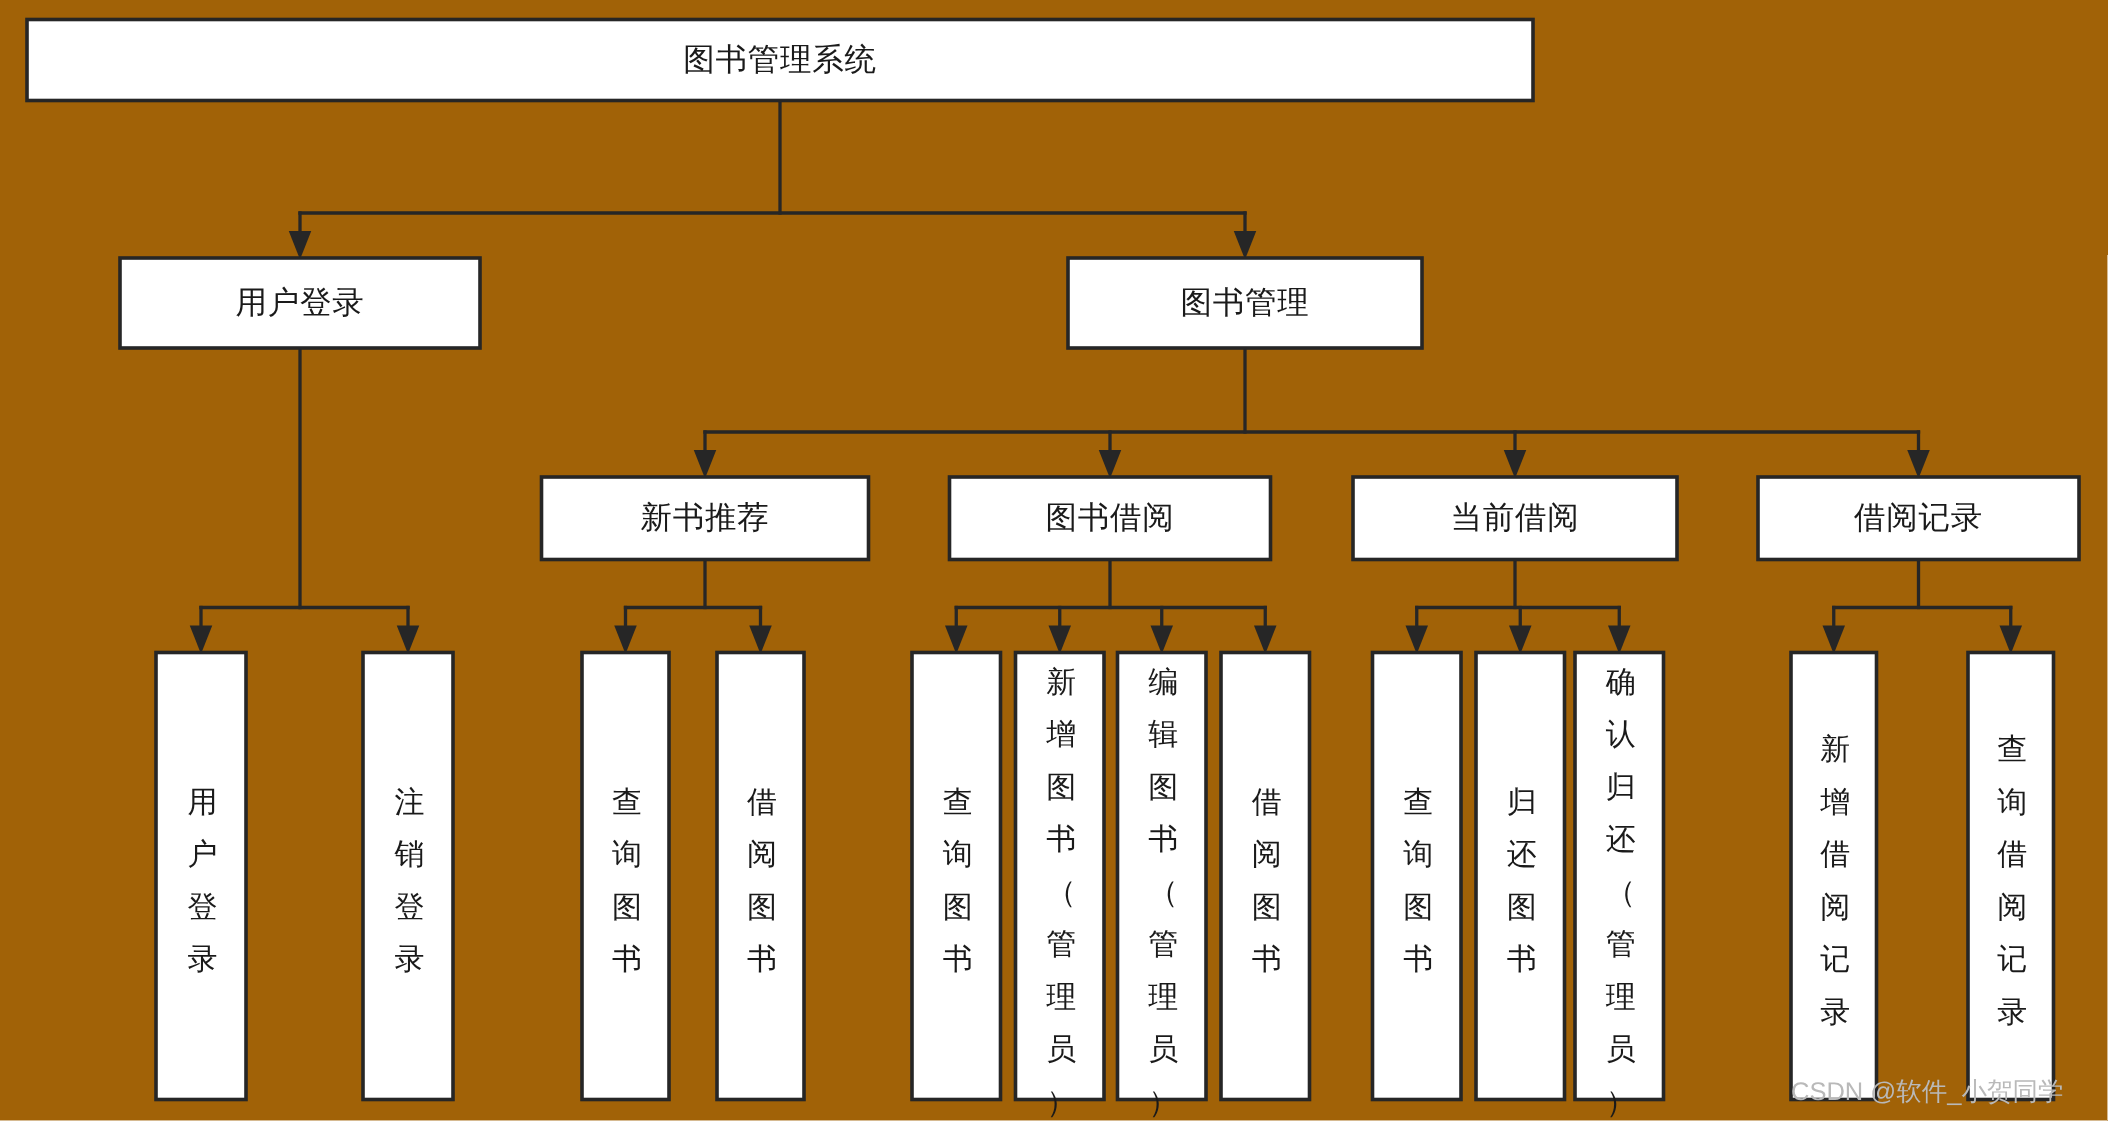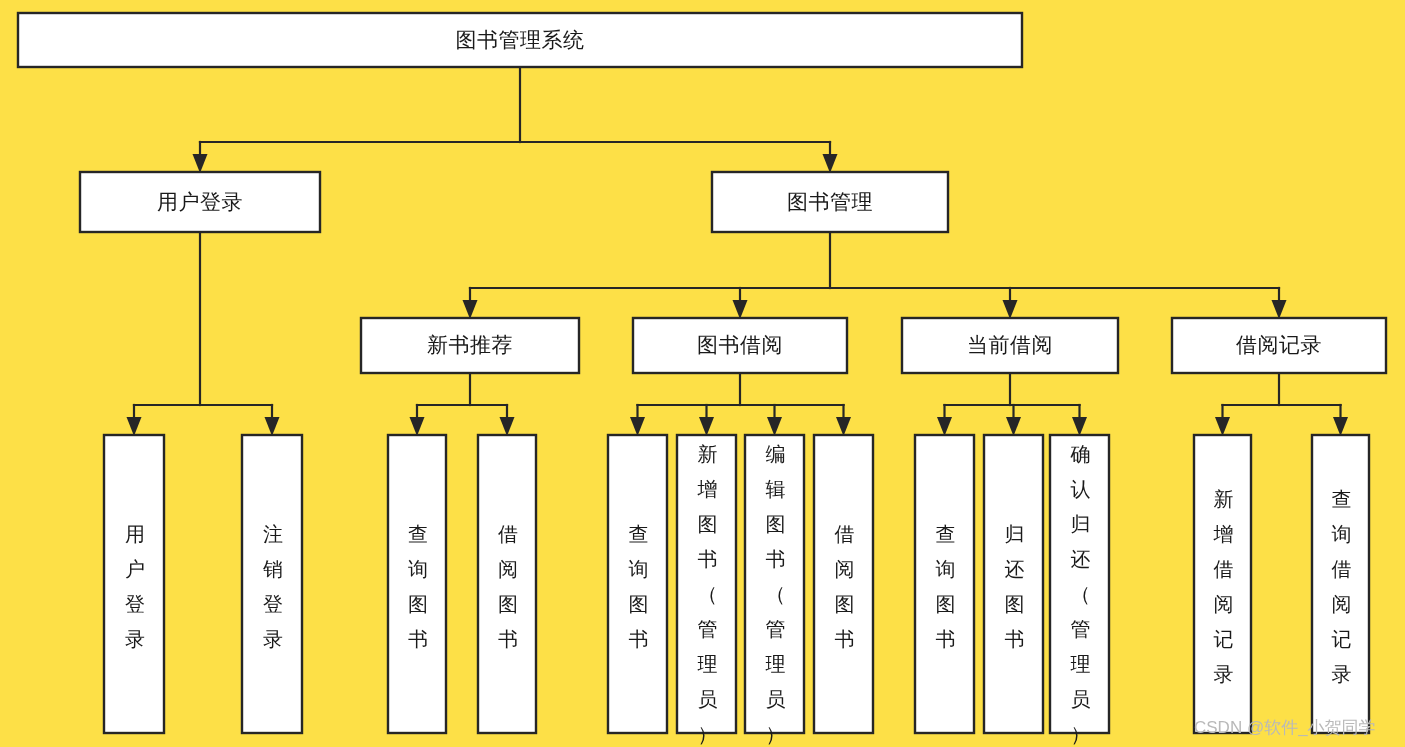--- a/index.html
+++ b/index.html
@@ -11,21 +11,21 @@
   body {
     font-family: "Liberation Sans", "DejaVu Sans", sans-serif;
     width: 1405px;
     height: 747px;
     overflow: hidden;
   }
   #diagram-root {
     position: relative;
     width: 1405px;
     height: 747px;
-    background: #fde047;
+    background: #a16207;
   }
   svg.diagram-canvas {
     position: absolute;
     top: 0;
     left: 0;
     width: 1405px;
     height: 747px;
     display: block;
   }
   .node-rect {

